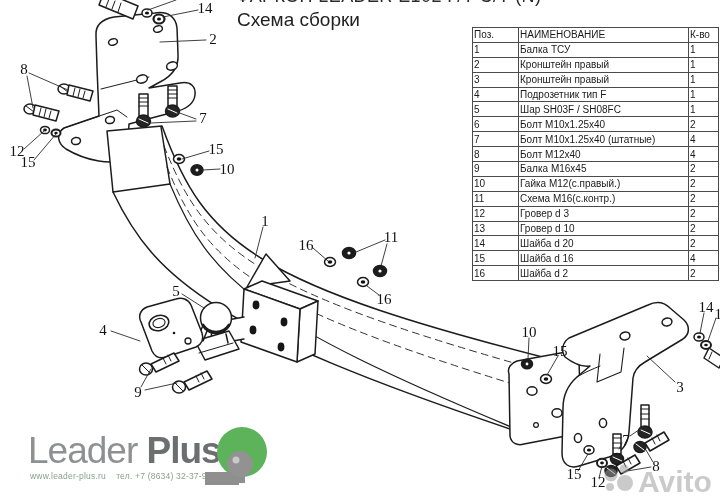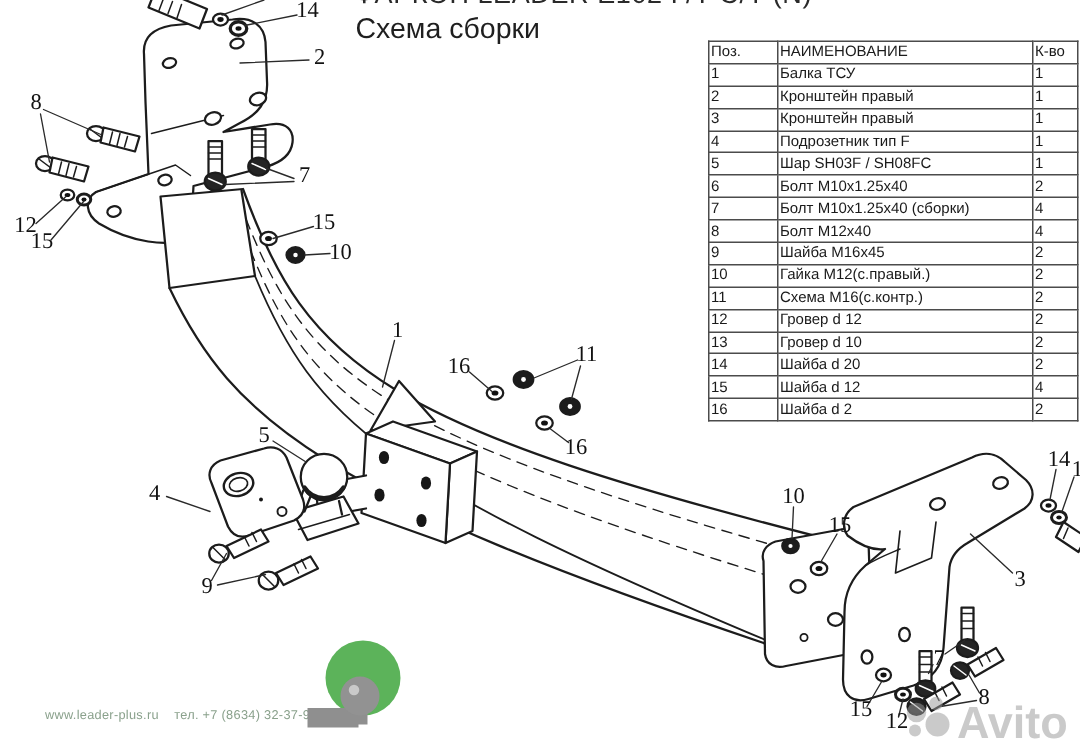--- a/index.html
+++ b/index.html
@@ -307,71 +307,72 @@
           <td>Шар SH03F / SH08FC</td>
           <td>1</td>
         </tr>
         <tr>
           <td>6</td>
           <td>Болт М10х1.25х40</td>
           <td>2</td>
         </tr>
         <tr>
           <td>7</td>
-          <td>Болт М10х1.25х40 (сборки)</td>
+          <td>Болт М10х1.25х40 (штатные)</td>
           <td>4</td>
         </tr>
         <tr>
           <td>8</td>
           <td>Болт М12х40</td>
           <td>4</td>
         </tr>
         <tr>
           <td>9</td>
-          <td>Шайба М16х45</td>
+          <td>Балка М16х45</td>
           <td>2</td>
         </tr>
         <tr>
           <td>10</td>
           <td>Гайка М12(с.правый.)</td>
           <td>2</td>
         </tr>
         <tr>
           <td>11</td>
           <td>Схема М16(с.контр.)</td>
           <td>2</td>
         </tr>
         <tr>
           <td>12</td>
-          <td>Гровер d 12</td>
+          <td>Гровер d 3</td>
           <td>2</td>
         </tr>
         <tr>
           <td>13</td>
           <td>Гровер d 10</td>
           <td>2</td>
         </tr>
         <tr>
           <td>14</td>
           <td>Шайба d 20</td>
           <td>2</td>
         </tr>
         <tr>
           <td>15</td>
-          <td>Шайба d 12</td>
+          <td>Шайба d 16</td>
           <td>4</td>
         </tr>
         <tr>
           <td>16</td>
           <td>Шайба d 2</td>
           <td>2</td>
         </tr>
       </tbody>
   </table>
 
+  <div class="logo-text"><span class="l1">Leader </span><span class="l2">Plus</span></div>
   <div class="logo-sub">www.leader-plus.ru    тел. +7 (8634) 32-37-91</div>
   <svg class="logo-icon" width="72" height="70" viewBox="0 0 72 70">
     <circle cx="40" cy="29" r="25" fill="#5cb35a"></circle>
     <rect x="3" y="49" width="34" height="13" fill="#8f8f8f"></rect>
     <rect x="33" y="46" width="10" height="14" fill="#8f8f8f"></rect>
     <circle cx="38" cy="41" r="13" fill="#929292"></circle>
     <circle cx="34" cy="37" r="3.5" fill="#c9c9c9"></circle>
   </svg>
 
   <svg class="watermark" width="130" height="44" viewBox="0 0 130 44">

